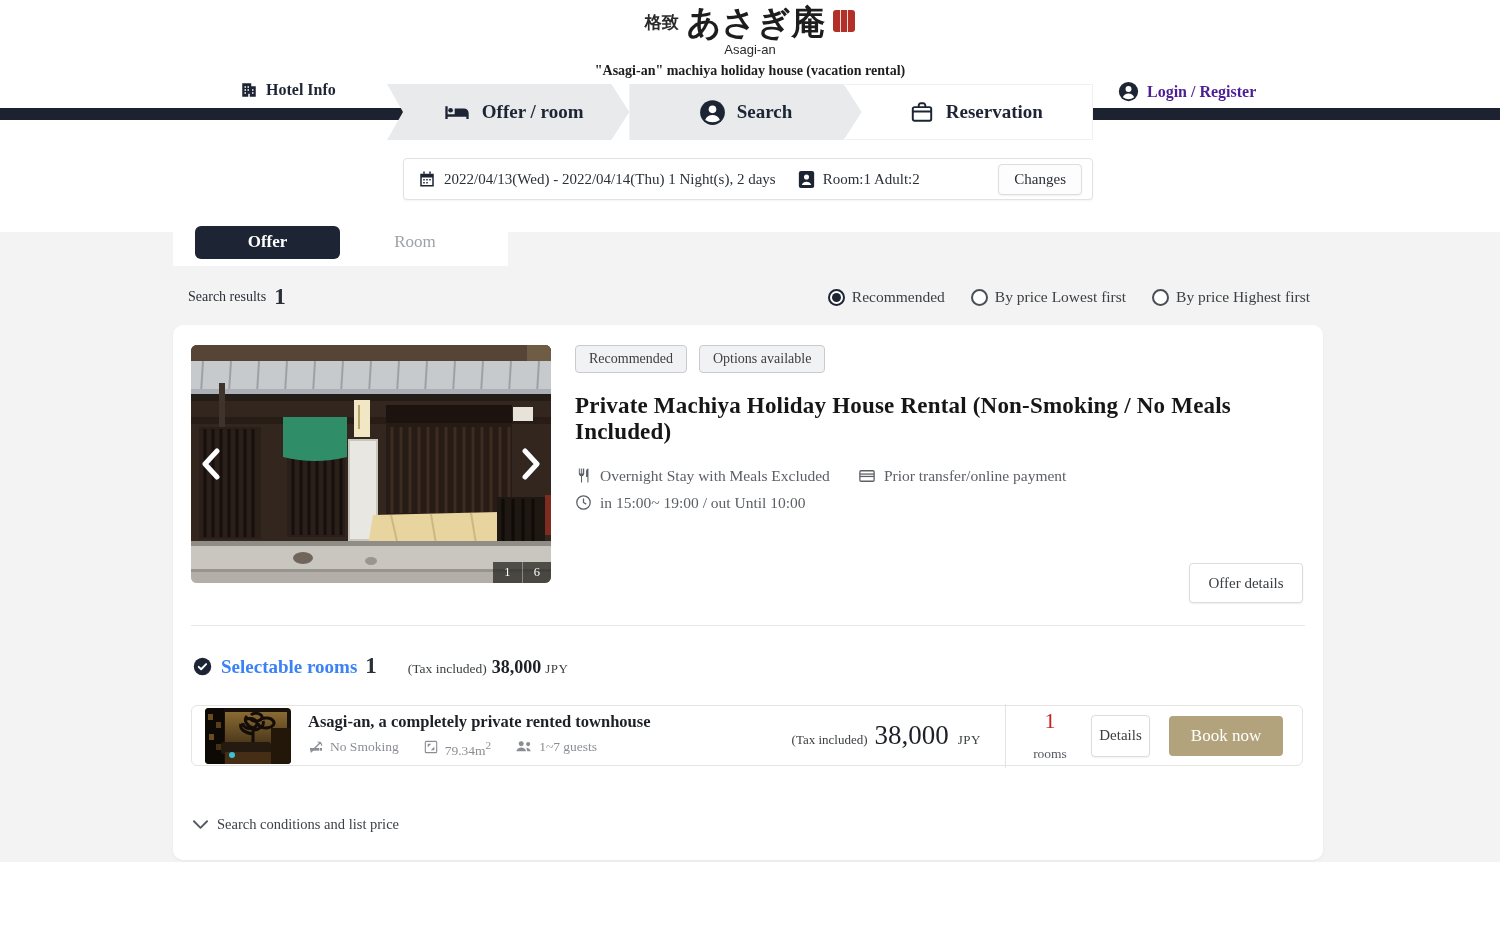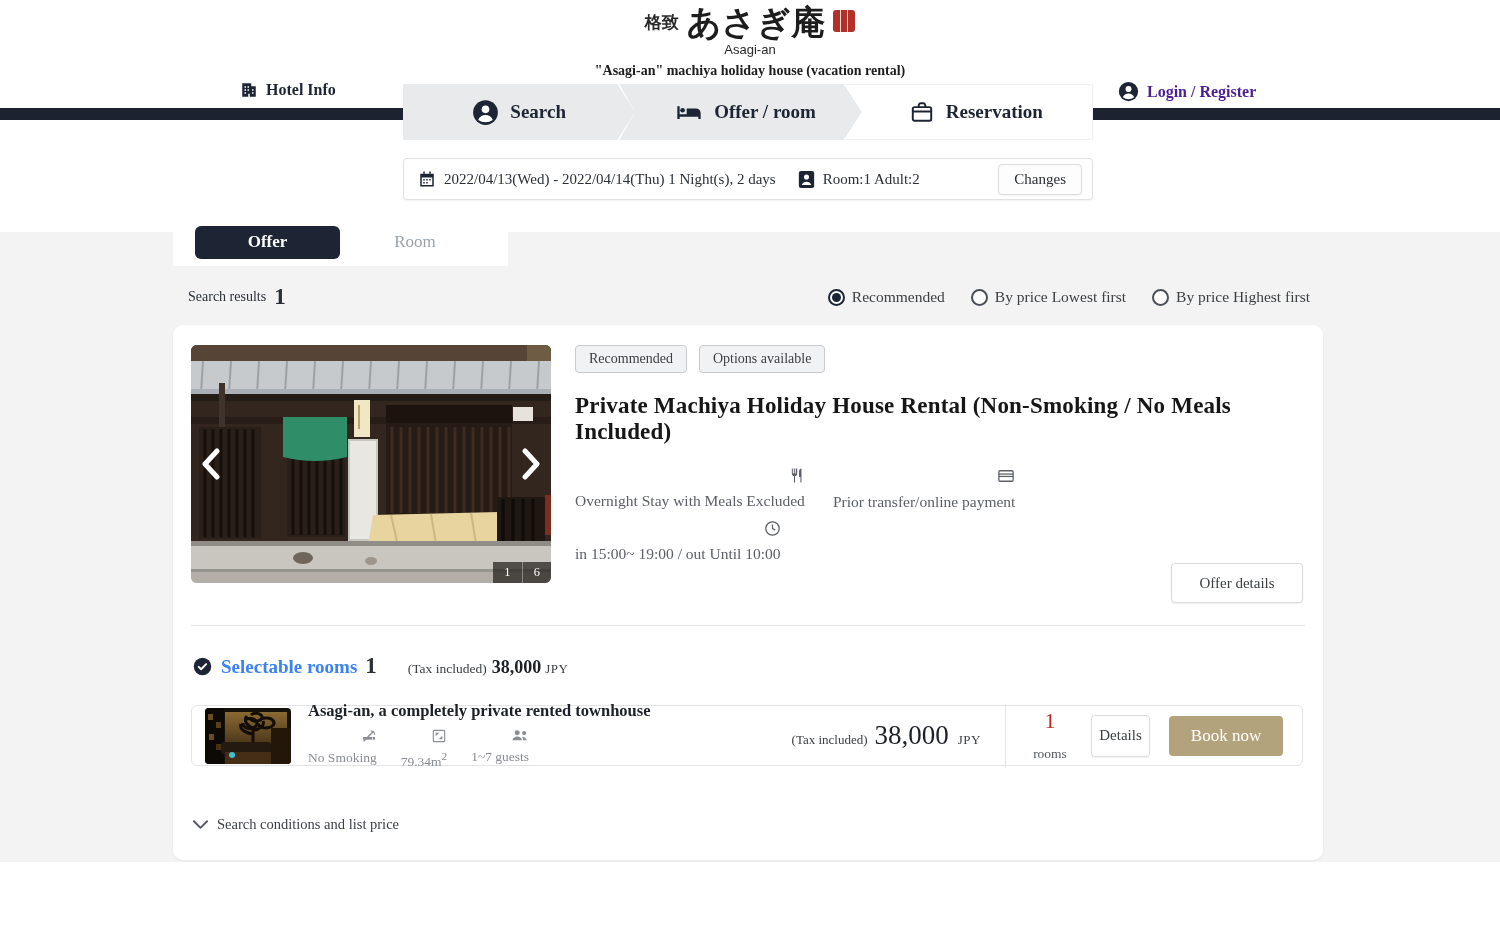--- a/index.html
+++ b/index.html
@@ -79,24 +79,24 @@
     display:flex; color:#fff; font-size:12.5px; }
   .car-counter span { flex:1; display:flex; align-items:center; justify-content:center; }
   .car-counter span:first-child { border-right:1px solid rgba(255,255,255,.35); }
 
   .offer-content { position:absolute; left:402px; top:20px; right:20px; }
   .badge-row { display:flex; gap:12px; }
   .badge { border:1px solid #c9cbce; background:#f1f2f3; border-radius:4px; font-size:14px; color:#3c4043;
     padding:4px 13px; line-height:1.3; }
   .offer-title { margin-top:20px; font-size:23px; font-weight:bold; color:#161616; letter-spacing:.2px; }
   .meta-row { display:flex; gap:28px; margin-top:22px; }
-  .meta-item { display:flex; align-items:flex-end; gap:8px; font-size:15.5px; color:#5c6066;flex-direction:column; }
+  .meta-item { display:flex; align-items:flex-start; gap:8px; font-size:15.5px; color:#5c6066; }
   .meta-row.second { margin-top:9px; }
   .offer-desc { margin-top:17px; font-size:15.5px; color:#55595f; line-height:22px; max-width:740px; }
-  .offer-details-btn { position:absolute; right:20px; top:238px; width:132px; height:40px; background:#fff;
+  .offer-details-btn { position:absolute; right:20px; top:238px; width:114px; height:40px; background:#fff;
     border:1px solid #dcdcdc; border-radius:4px; font-family:inherit; font-size:15px; color:#3c4043;
     box-shadow:0 1px 2px rgba(0,0,0,.07); cursor:pointer; }
 
   .card-divider { position:absolute; left:18px; right:18px; top:300px; height:1px; background:#e8e8e8; }
 
   .selectable-row { position:absolute; left:20px; top:328px; display:flex; align-items:baseline; }
   .sel-icon { align-self:center; margin-right:9px; }
   .sel-title { font-size:19px; font-weight:bold; color:#3b82f6; }
   .sel-count { font-size:23px; font-weight:bold; color:#2a2f38; margin-left:8px; }
   .sel-tax { font-size:13.5px; color:#3c4043; margin-left:31px; }
@@ -150,38 +150,38 @@
   <div class="hotel-info">
     <span class="icn">
       <svg width="18" height="18" viewBox="0 0 24 24" fill="#1d2433">
           <path d="M3 21V3h12v4h6v14h-8v-4h-2v4H3zm3-12h2V7H6v2zm0 4h2v-2H6v2zm0 4h2v-2H6v2zm4-8h2V7h-2v2zm0 4h2v-2h-2v2zm6 4h2v-2h-2v2zm0-4h2v-2h-2v2z"></path>
         </svg>
     </span>
     <span>Hotel Info</span>
   </div>
 
   <div class="stepper">
+    <div class="step gray step2">
+      <span class="icn">
+        <svg width="28" height="28" viewBox="0 0 24 24" fill="#1d2433">
+            <circle cx="6.5" cy="10.5" r="2"></circle>
+            <path d="M10 9h8a4 4 0 0 1 4 4v5h-2v-2H4v2H2V7h2v7h6V9z"></path>
+          </svg>
+      </span>
+      <span>Offer / room</span>
+    </div>
     <div class="step gray step1">
       <span class="icn">
         <svg width="27" height="27" viewBox="0 0 24 24">
             <circle cx="12" cy="12" r="11" fill="#1d2433"></circle>
             <circle cx="12" cy="9.2" r="3.4" fill="#fff"></circle>
             <path d="M5.5 18.6c1-3 3.6-4.4 6.5-4.4s5.5 1.4 6.5 4.4a11 11 0 0 1-13 0z" fill="#fff"></path>
           </svg>
       </span>
       <span>Search</span>
-    </div>
-    <div class="step gray step2">
-      <span class="icn">
-        <svg width="28" height="28" viewBox="0 0 24 24" fill="#1d2433">
-            <circle cx="6.5" cy="10.5" r="2"></circle>
-            <path d="M10 9h8a4 4 0 0 1 4 4v5h-2v-2H4v2H2V7h2v7h6V9z"></path>
-          </svg>
-      </span>
-      <span>Offer / room</span>
     </div>
     <div class="step white step3">
       <span class="icn">
         <svg width="26" height="26" viewBox="0 0 24 24" fill="none" stroke="#1d2433" stroke-width="1.8">
             <rect x="3.5" y="7.5" width="17" height="12.5" rx="1.5"></rect>
             <path d="M9 7.5V5.8A1.8 1.8 0 0 1 10.8 4h2.4A1.8 1.8 0 0 1 15 5.8v1.7M3.5 11.5h17"></path>
           </svg>
       </span>
       <span>Reservation</span>
     </div>

